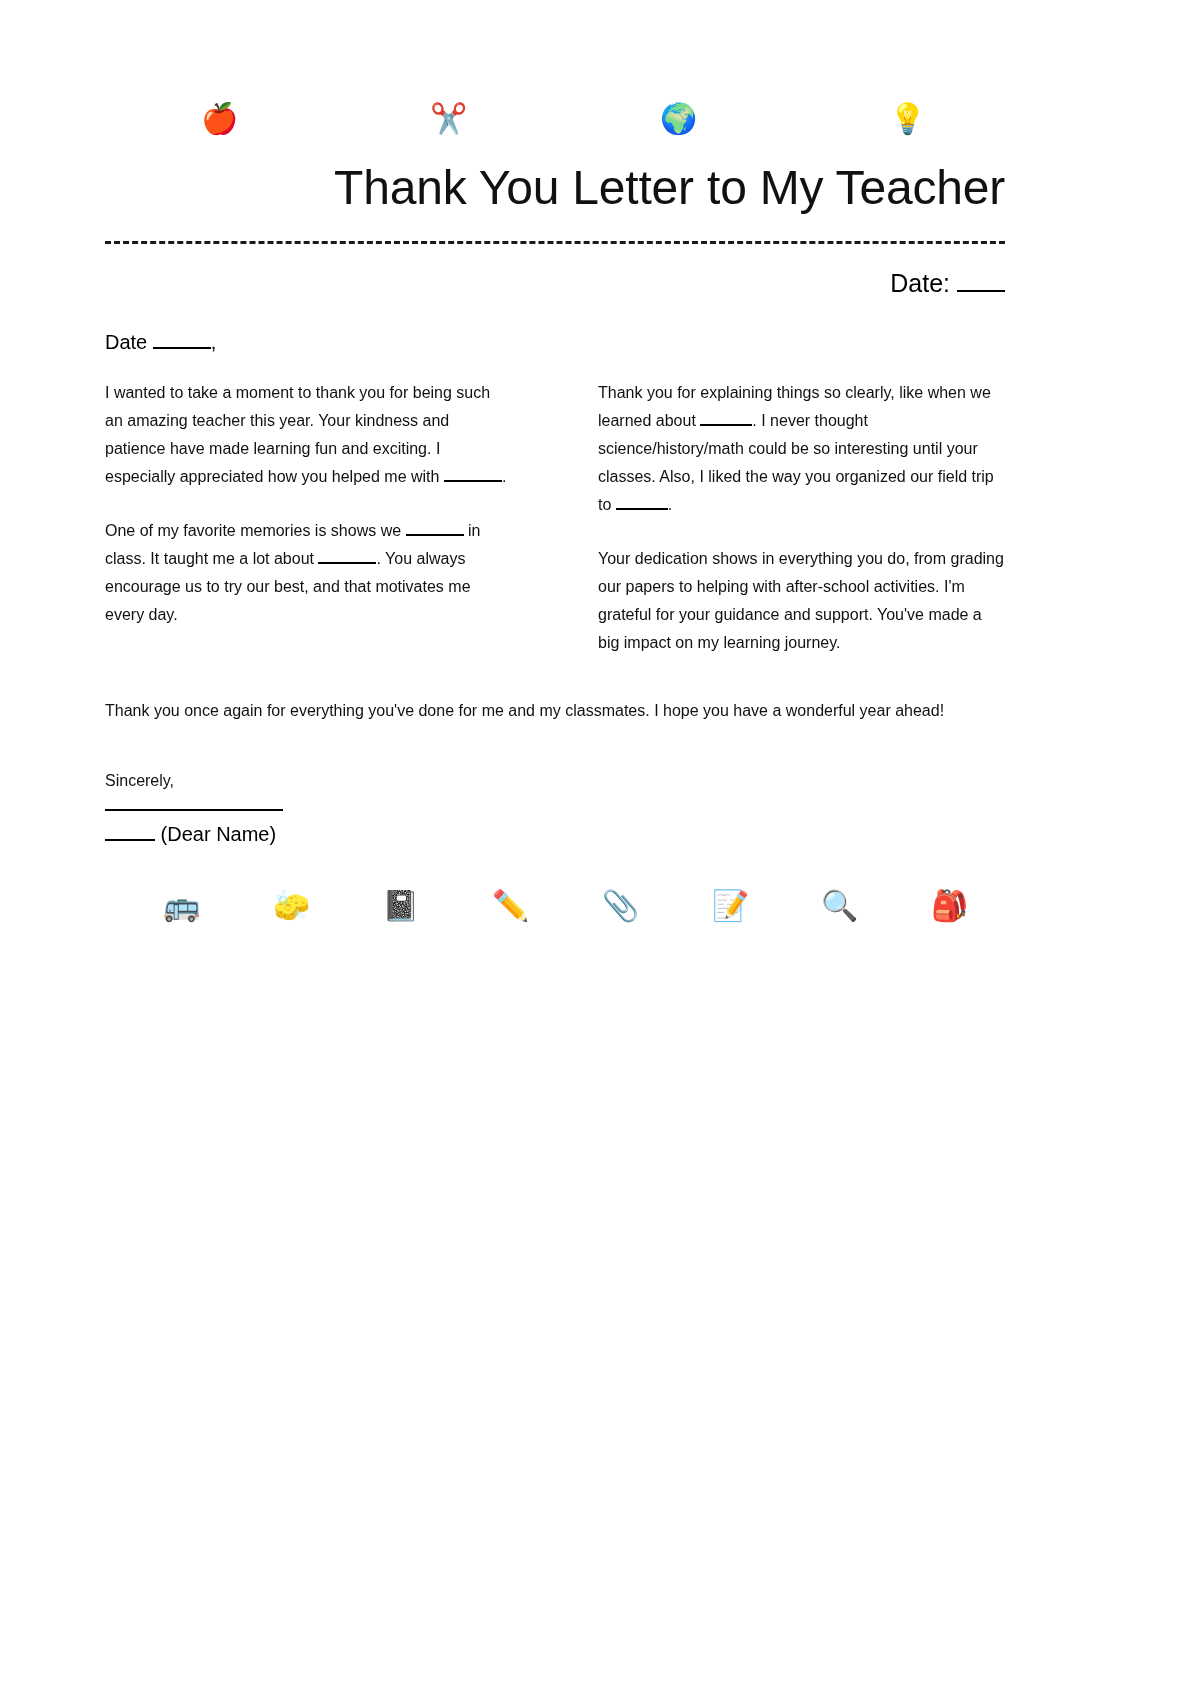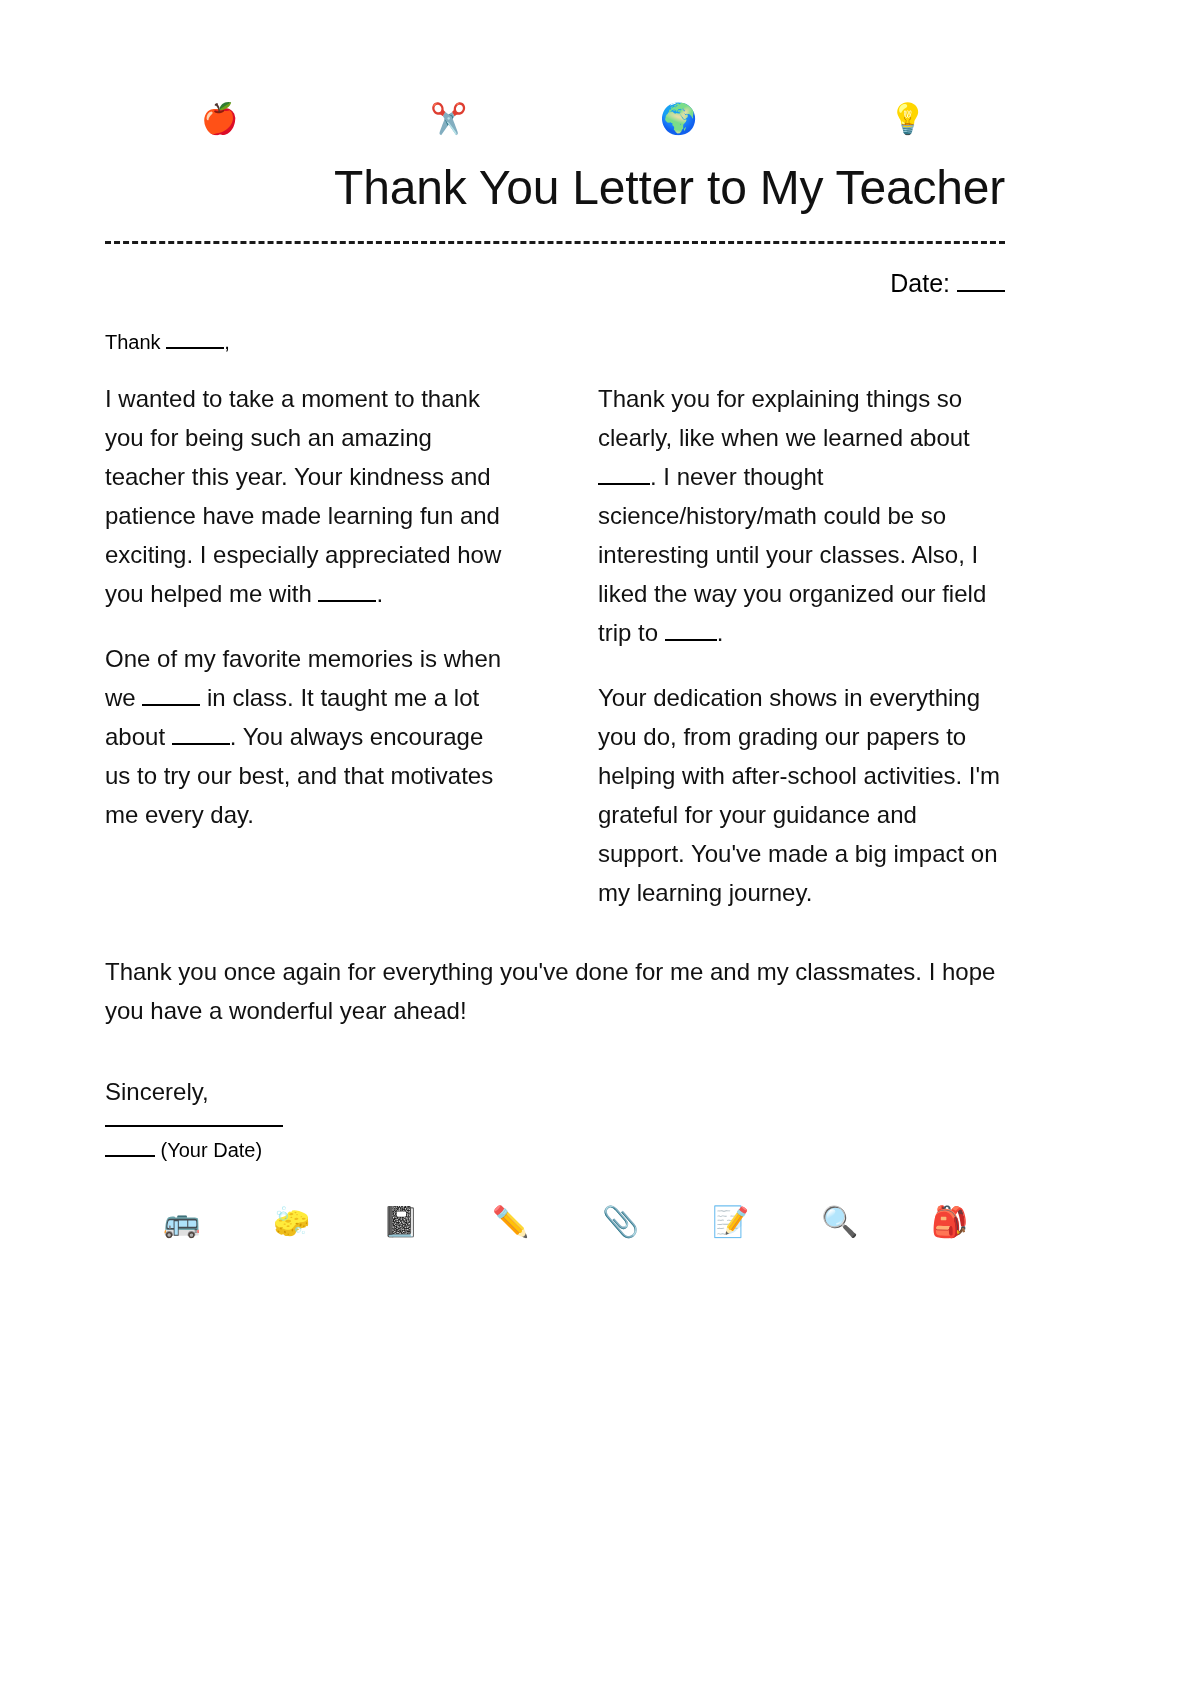--- a/index.html
+++ b/index.html
@@ -96,22 +96,22 @@
     column-gap: 86px;
   }
   .col {
     width: 407px;
     flex: 0 0 407px;
   }
   .col p,
   .closing p,
   .signoff p {
     margin: 0 0 26px 0;
-    font-size: 24px;
-    line-height: 39px;
+    font-size: 16px;
+    line-height: 28px;
     color: #111111;
   }
   .col p:last-child { margin-bottom: 0; }
 
   
   .closing {
     margin-top: 40px;
     width: 900px;
   }
   .closing p { margin-bottom: 0; }
@@ -163,48 +163,48 @@
     <h1 class="doc-title">Thank You Letter to My Teacher</h1>
 
     <div class="dashed-rule"></div>
 
     <div class="date-row">
       <span>Date:</span>
       <span class="blank w-date"></span>
     </div>
 
     <div class="salutation">
-      <span>Thank</span>
+      <span>Date</span>
       <span class="blank w-md"></span><span>,</span>
     </div>
 
     <div class="columns">
 
       <div class="col">
         <p><span>I wanted to take a moment to thank you for being such an amazing teacher this year. Your kindness and patience have made learning fun and exciting. I especially appreciated how you helped me with </span><span class="blank w-md"></span><span>.</span></p>
-        <p><span>One of my favorite memories is when we </span><span class="blank w-md"></span><span> in class. It taught me a lot about </span><span class="blank w-md"></span><span>. You always encourage us to try our best, and that motivates me every day.</span></p>
+        <p><span>One of my favorite memories is shows we </span><span class="blank w-md"></span><span> in class. It taught me a lot about </span><span class="blank w-md"></span><span>. You always encourage us to try our best, and that motivates me every day.</span></p>
       </div>
 
       <div class="col">
         <p><span>Thank you for explaining things so clearly, like when we learned about </span><span class="blank w-sm"></span><span>. I never thought science/history/math could be so interesting until your classes. Also, I liked the way you organized our field trip to </span><span class="blank w-sm"></span><span>.</span></p>
         <p>Your dedication shows in everything you do, from grading our papers to helping with after-school activities. I'm grateful for your guidance and support. You've made a big impact on my learning journey.</p>
       </div>
 
     </div>
 
     <div class="closing">
       <p>Thank you once again for everything you've done for me and my classmates. I hope you have a wonderful year ahead!</p>
     </div>
 
     <div class="signoff">
       <p>Sincerely,</p>
       <div class="sig-rule"></div>
       <div class="sig-name">
         <span class="blank w-name"></span>
-        <span>(Your Date)</span>
+        <span>(Dear Name)</span>
       </div>
     </div>
 
     <div class="footer-strip">
       <span class="deco-icon">🚌</span>
       <span class="deco-icon">🧽</span>
       <span class="deco-icon">📓</span>
       <span class="deco-icon">✏️</span>
       <span class="deco-icon">📎</span>
       <span class="deco-icon">📝</span>

